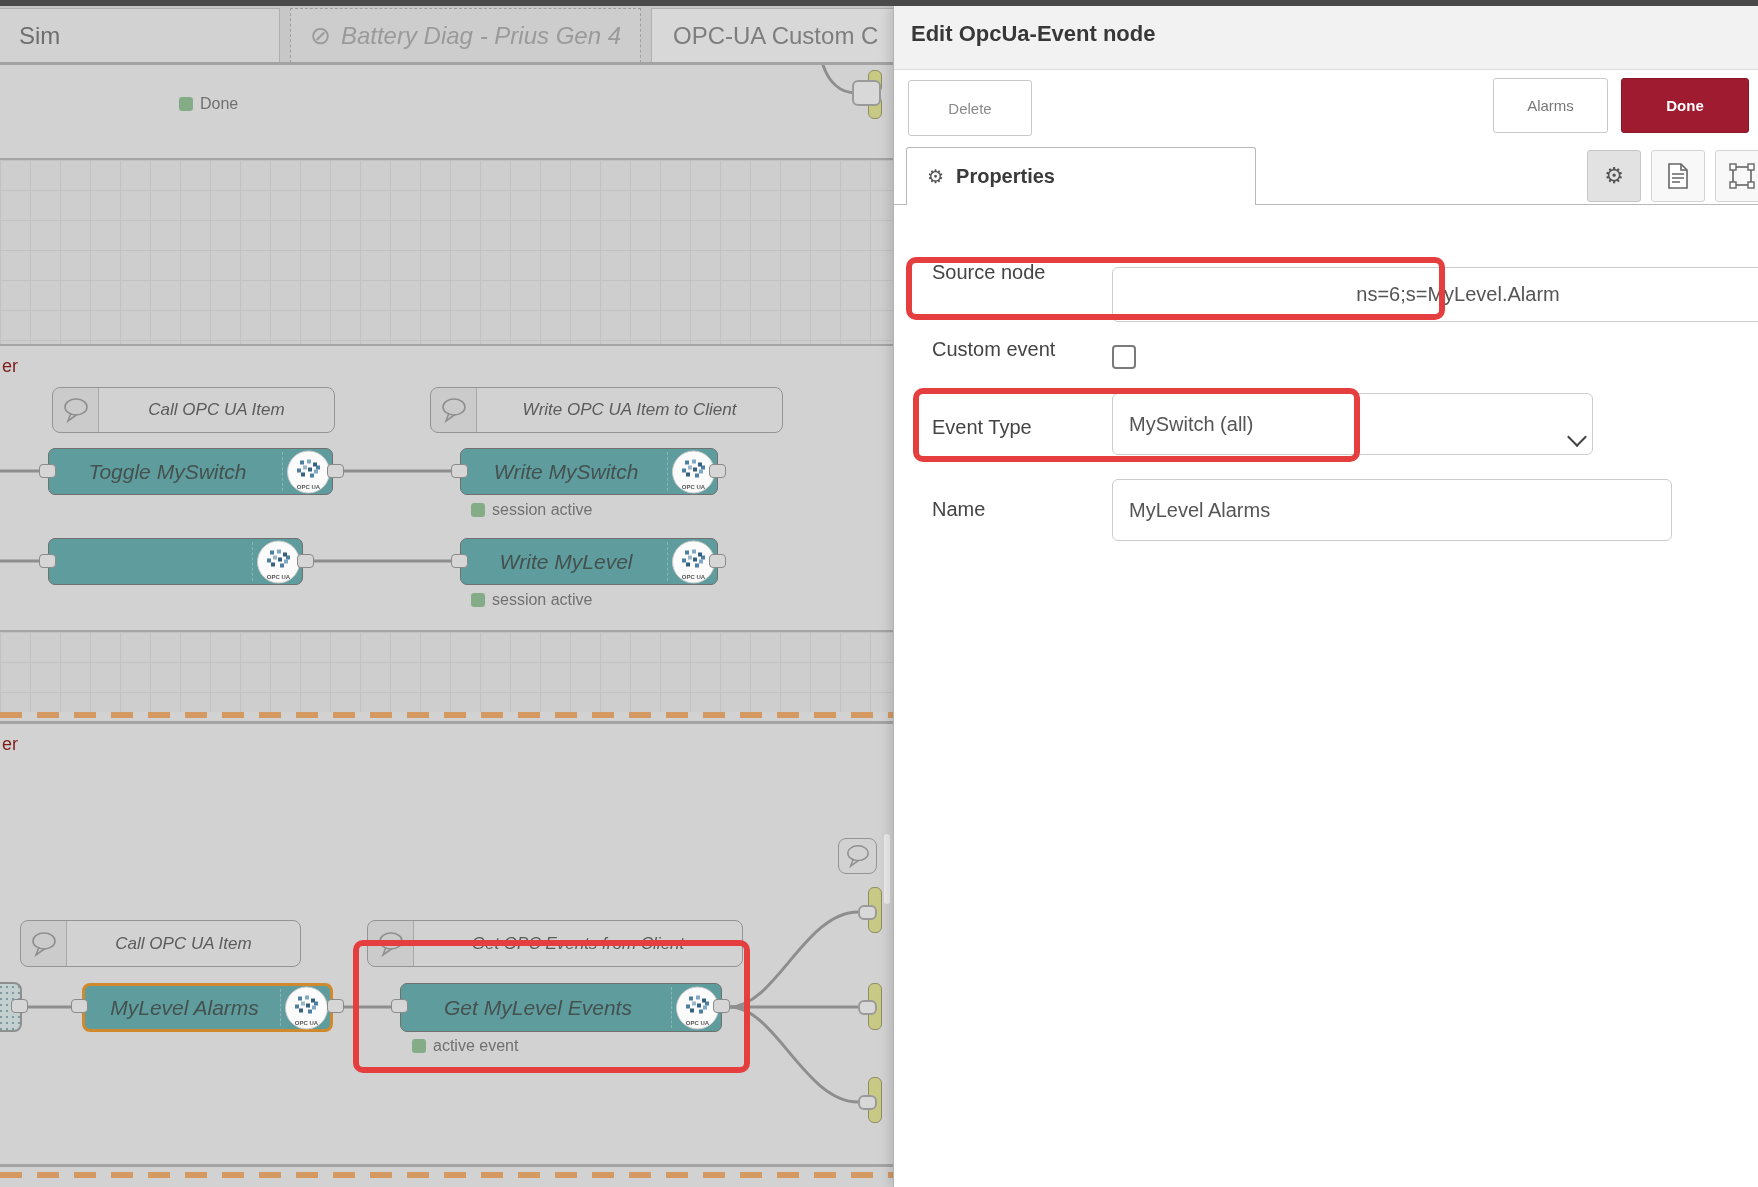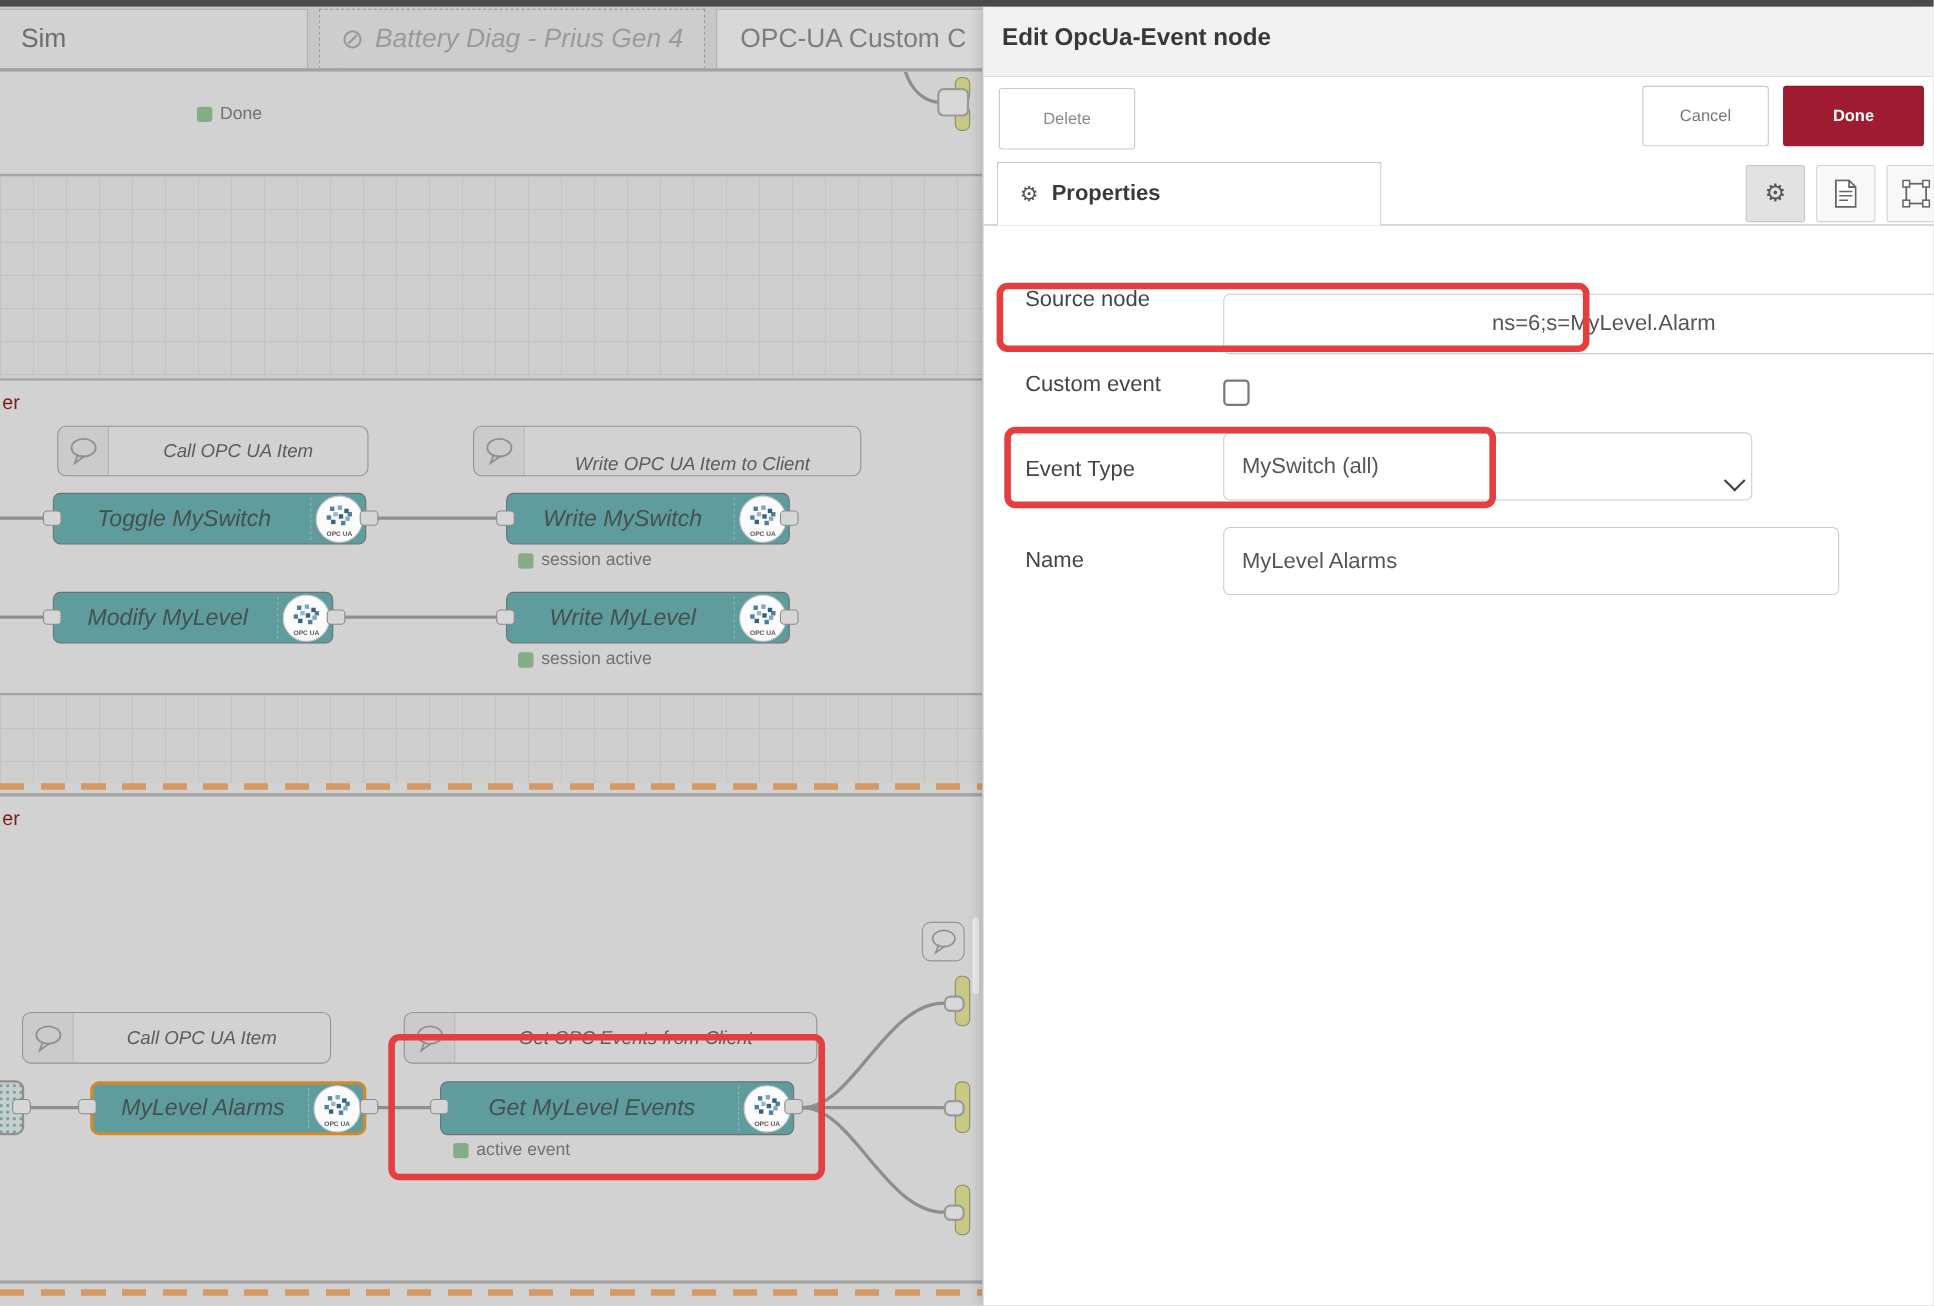--- a/index.html
+++ b/index.html
@@ -187,21 +187,21 @@
 
     <div class="comment" style="left:52px; top:322px; width:283px; height:46px;">
       <div class="icon-sec">
         <svg width="28" height="26" viewBox="0 0 28 26">
             <ellipse cx="14" cy="10" rx="11" ry="8" fill="none" stroke="#8f8f8f" stroke-width="1.6"></ellipse>
             <path d="M9,16 L6,24 L15,17.5" fill="none" stroke="#8f8f8f" stroke-width="1.6"></path>
           </svg>
       </div>
       <div class="clabel">Call OPC UA Item</div>
     </div>
-    <div class="comment" style="left:430px; top:322px; width:353px; height:46px;align-items:flex-end;">
+    <div class="comment" style="left:430px; top:322px; width:353px; height:46px;">
       <div class="icon-sec">
         <svg width="28" height="26" viewBox="0 0 28 26">
             <ellipse cx="14" cy="10" rx="11" ry="8" fill="none" stroke="#8f8f8f" stroke-width="1.6"></ellipse>
             <path d="M9,16 L6,24 L15,17.5" fill="none" stroke="#8f8f8f" stroke-width="1.6"></path>
           </svg>
       </div>
       <div class="clabel">Write OPC UA Item to Client</div>
     </div>
 
     <div class="rnode" style="left:48px; top:383px; width:285px; height:47px;">
@@ -225,21 +225,20 @@
       </div>
     </div>
     <div class="port" style="left:451px; top:399px;"></div>
     <div class="port" style="left:709px; top:399px;"></div>
     <div class="status" style="left:471px; top:436px;">
       <div class="dot"></div>
       <div class="stext">session active</div>
     </div>
 
     <div class="rnode" style="left:48px; top:473px; width:255px; height:47px;">
-      <div class="nlabel">Modify MyLevel</div>
       <div class="badge-sep"></div>
       <div class="badge">
         <div class="glyph"></div>
           <div class="badge-label">OPC UA</div>
       </div>
     </div>
     <div class="port" style="left:39px; top:489px;"></div>
     <div class="port" style="left:297px; top:489px;"></div>
 
     <div class="rnode" style="left:460px; top:473px; width:258px; height:47px;">
@@ -334,21 +333,21 @@
   </div>
   <div id="tabbar-border" class="abs"></div>
 
   <div id="scroll-thumb" class="abs"></div>
 
   <div id="panel" class="abs">
     <div id="panel-header" class="abs"></div>
     <div id="panel-title" class="abs">Edit OpcUa-Event node</div>
 
     <div id="btn-delete" class="btn">Delete</div>
-    <div id="btn-cancel" class="btn">Cancel</div>
+    <div id="btn-cancel" class="btn">Alarms</div>
     <div id="btn-done" class="btn">Done</div>
 
     <div id="tabrow-border" class="abs"></div>
     <div id="tab-properties" class="abs">
       <span class="gear">⚙</span>
       <span class="tlabel">Properties</span>
     </div>
     <div id="ibtn-gear" class="iconbtn">
       <span>⚙</span>
     </div>

